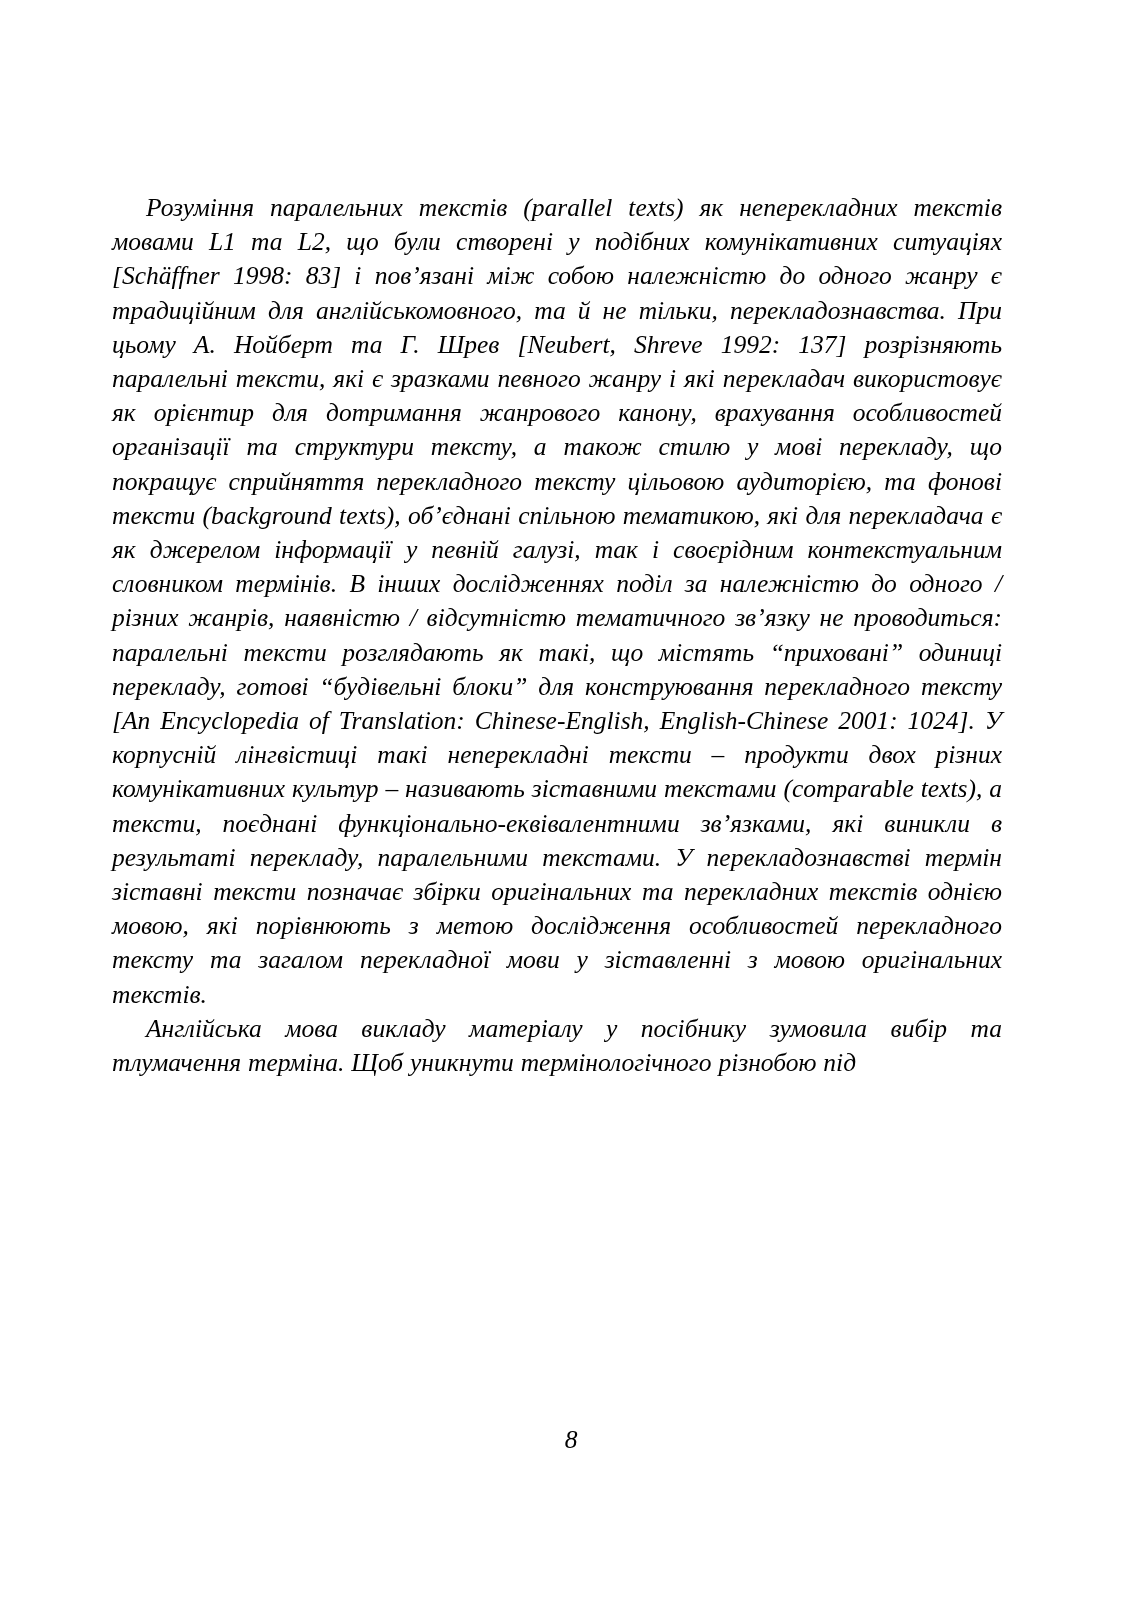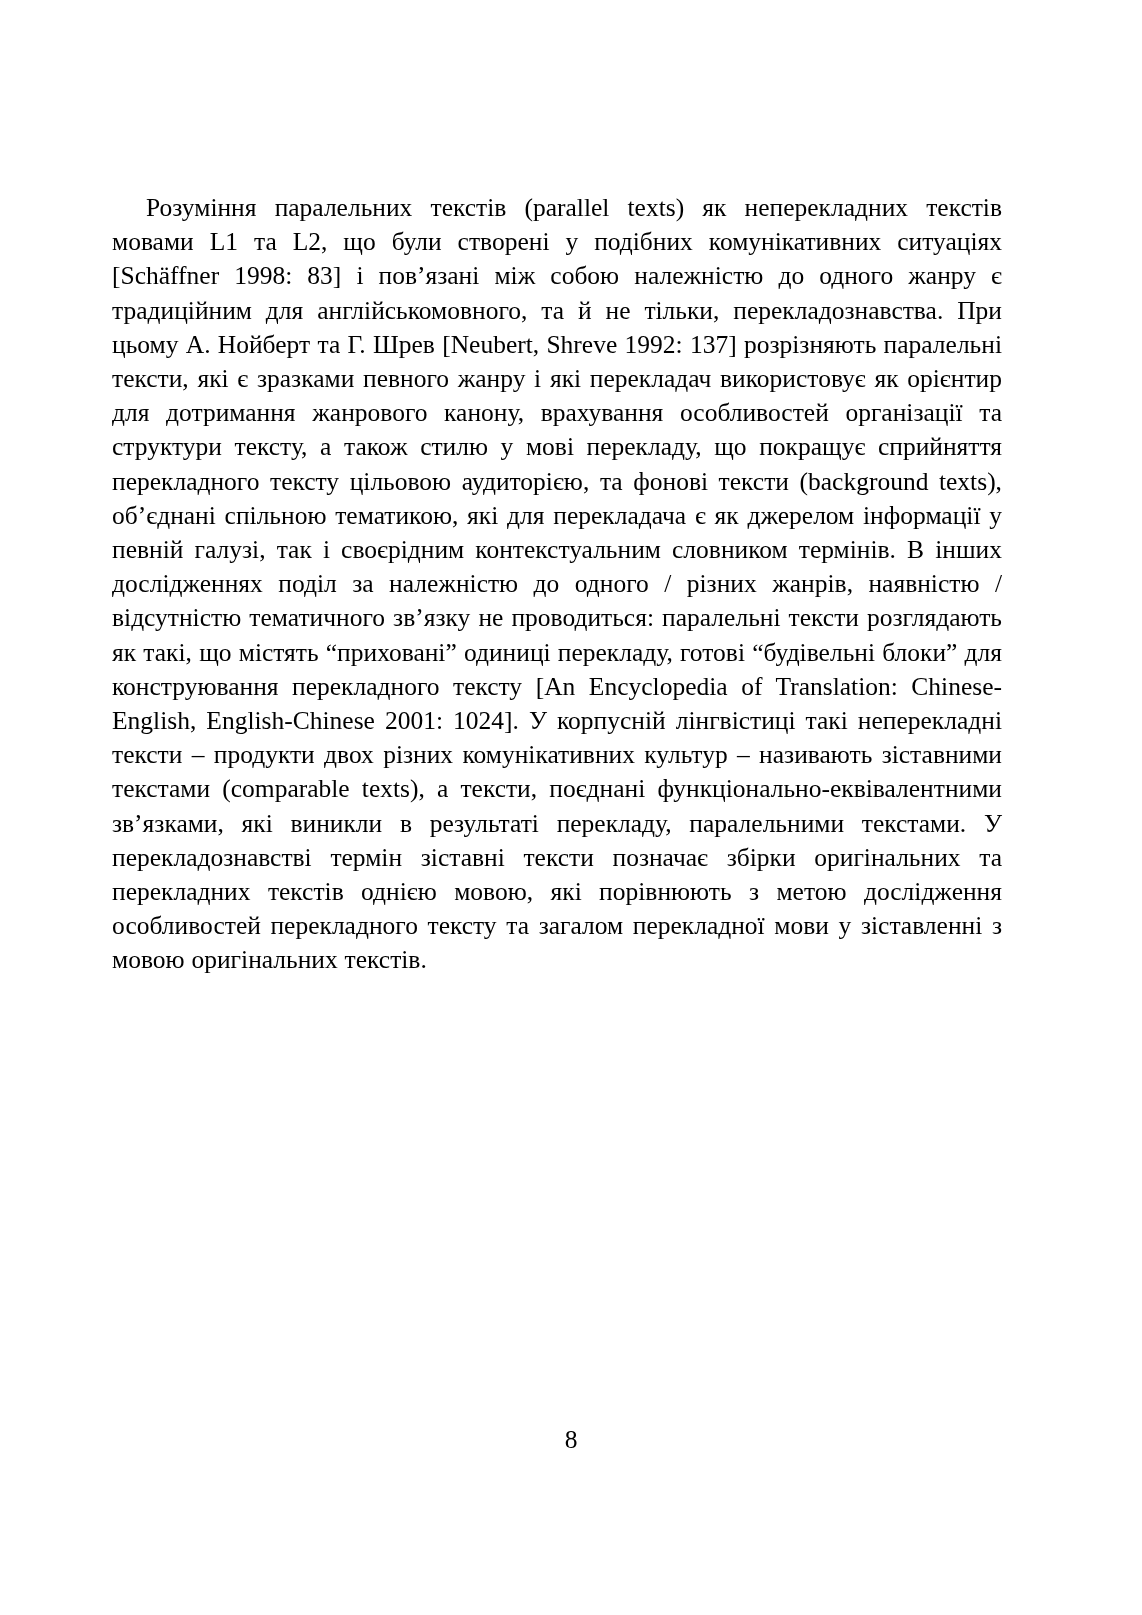--- a/index.html
+++ b/index.html
@@ -18,20 +18,21 @@
     -webkit-font-smoothing: antialiased;
   }
 
   .page {
     position: absolute;
     left: 0;
     top: 0;
     width: 1142px;
     height: 1615px;
     background: #ffffff;
+    font-style: italic;
   }
 
   .text-column {
     position: absolute;
     left: 112px;
     top: 191px;
     width: 890px;
   }
 
   .para {
@@ -61,17 +62,18 @@
     font-family: "Liberation Serif", "DejaVu Serif", serif;
   }
 </style>
 </head>
 <body>
 
 <div class="page">
 
   <div class="text-column">
     <p class="para">Розуміння паралельних текстів (parallel texts) як неперекладних текстів мовами L1 та L2, що були створені у подібних комунікативних ситуаціях [Schäffner 1998: 83] і пов’язані між собою належністю до одного жанру є традиційним для англійськомовного, та й не тільки, перекладознавства. При цьому А. Нойберт та Г. Шрев [Neubert, Shreve 1992: 137] розрізняють паралельні тексти, які є зразками певного жанру і які перекладач використовує як орієнтир для дотримання жанрового канону, врахування особливостей організації та структури тексту, а також стилю у мові перекладу, що покращує сприйняття перекладного тексту цільовою аудиторією, та фонові тексти (background texts), об’єднані спільною тематикою, які для перекладача є як джерелом інформації у певній галузі, так і своєрідним контекстуальним словником термінів. В інших дослідженнях поділ за належністю до одного / різних жанрів, наявністю / відсутністю тематичного зв’язку не проводиться: паралельні тексти розглядають як такі, що містять “приховані” одиниці перекладу, готові “будівельні блоки” для конструювання перекладного тексту [An Encyclopedia of Translation: Chinese-English, English-Chinese 2001: 1024]. У корпусній лінгвістиці такі неперекладні тексти – продукти двох різних комунікативних культур – називають зіставними текстами (comparable texts), а тексти, поєднані функціонально-еквівалентними зв’язками, які виникли в результаті перекладу, паралельними текстами. У перекладознавстві термін зіставні тексти позначає збірки оригінальних та перекладних текстів однією мовою, які порівнюють з метою дослідження особливостей перекладного тексту та загалом перекладної мови у зіставленні з мовою оригінальних текстів.</p>
+    <p class="para">Англійська мова викладу матеріалу у посібнику зумовила вибір та тлумачення терміна. Щоб уникнути термінологічного різнобою під</p>
   </div>
 
   <div class="page-number">8</div>
 
 </div>
 
 </body></html>

